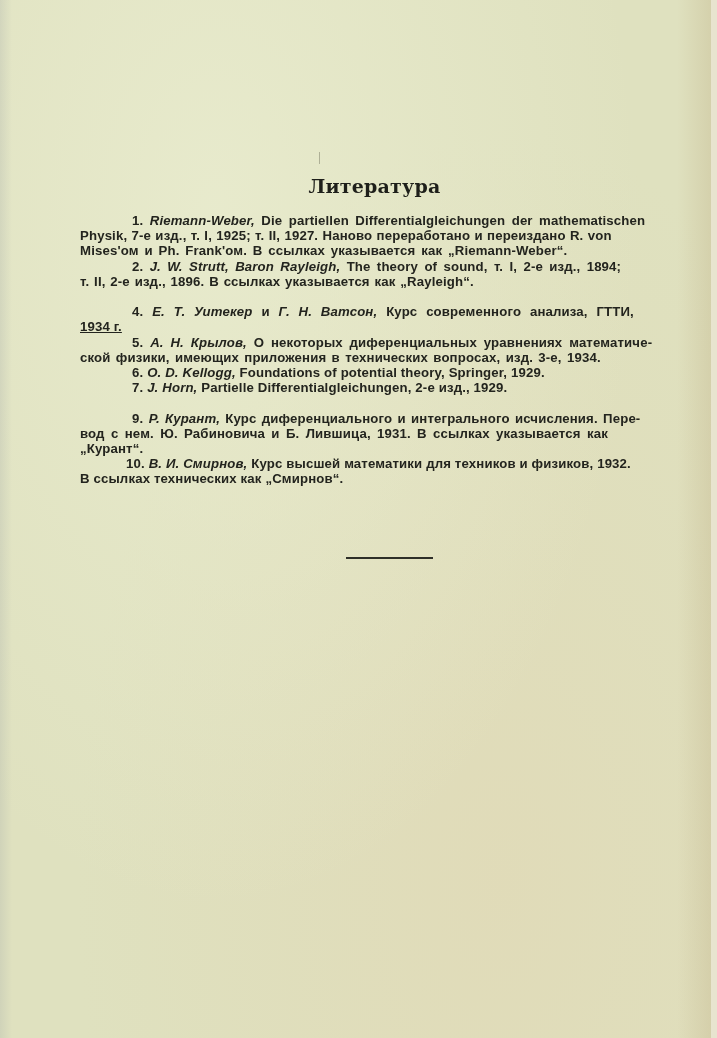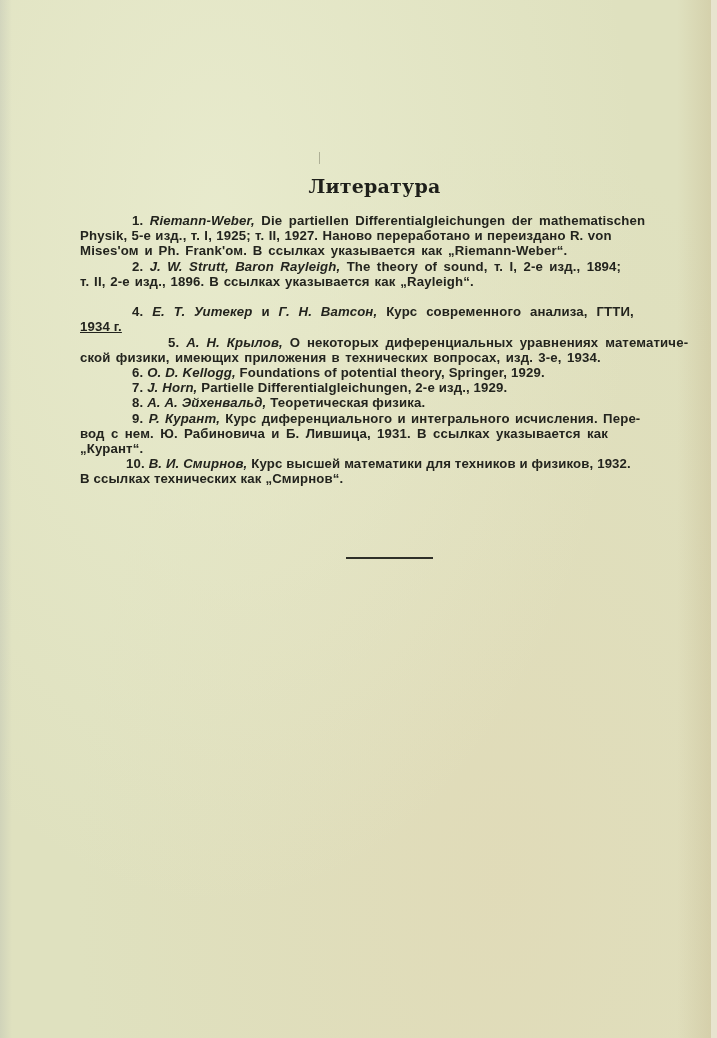--- a/index.html
+++ b/index.html
@@ -45,38 +45,37 @@
 <body>
 
 <div class="page-edge-right"></div>
 <div class="mark"></div>
 
 <div class="title">Литература</div>
 
 <div class="refs">
 
   <div class="ln" style="left:132px; top:213px; width:537px; word-spacing:2.6px;"><span>1.</span> <i>Riemann-Weber,</i> <span>Die partiellen Differentialgleichungen der mathematischen</span></div>
-  <div class="ln" style="left:80px; top:228px; word-spacing:0.5px;">Physik, 5-е изд., т. I, 1925; т. II, 1927. Наново переработано и переиздано R. von</div>
+  <div class="ln" style="left:80px; top:228px; word-spacing:0.5px;">Physik, 7-е изд., т. I, 1925; т. II, 1927. Наново переработано и переиздано R. von</div>
   <div class="ln" style="left:80px; top:243px; word-spacing:2px;">Mises'ом и Ph. Frank'ом. В ссылках указывается как „Riemann-Weber“.</div>
 
   <div class="ln" style="left:132px; top:259px; word-spacing:2.5px;"><span>2.</span> <i>J. W. Strutt, Baron Rayleigh,</i> <span>The theory of sound, т. I, 2-е изд., 1894;</span></div>
   <div class="ln" style="left:80px; top:274px; word-spacing:1px;">т. II, 2-е изд., 1896. В ссылках указывается как „Rayleigh“.</div>
 
 
   <div class="ln" style="left:132px; top:304px; word-spacing:5px;"><span>4.</span> <i>Е. Т. Уитекер</i> <span>и</span> <i>Г. Н. Ватсон,</i> <span>Курс современного анализа, ГТТИ,</span></div>
   <div class="ln" style="left:80px; top:319px;text-decoration:underline;">1934 г.</div>
 
-  <div class="ln" style="left:132px; top:335px; word-spacing:3px;margin-left:36px;"><span>5.</span> <i>А. Н. Крылов,</i> <span>О некоторых диференциальных уравнениях математиче-</span></div>
+  <div class="ln" style="left:132px; top:335px; word-spacing:3px;"><span>5.</span> <i>А. Н. Крылов,</i> <span>О некоторых диференциальных уравнениях математиче-</span></div>
   <div class="ln" style="left:80px; top:350px; word-spacing:1.5px;">ской физики, имеющих приложения в технических вопросах, изд. 3-е, 1934.</div>
 
   <div class="ln" style="left:132px; top:365px;"><span>6.</span> <i>O. D. Kellogg,</i> <span>Foundations of potential theory, Springer, 1929.</span></div>
 
   <div class="ln" style="left:132px; top:380px;"><span>7.</span> <i>J. Horn,</i> <span>Partielle Differentialgleichungen, 2-е изд., 1929.</span></div>
 
-  <div class="ln" style="left:132px; top:395px;"><span>8.</span> <i>А. А. Эйхенвальд,</i> <span>Теоретическая физика.</span></div>
 
   <div class="ln" style="left:132px; top:411px; word-spacing:1.5px;"><span>9.</span> <i>Р. Курант,</i> <span>Курс диференциального и интегрального исчисления. Пере-</span></div>
   <div class="ln" style="left:80px; top:426px; word-spacing:2.5px;">вод с нем. Ю. Рабиновича и Б. Лившица, 1931. В ссылках указывается как</div>
   <div class="ln" style="left:80px; top:441px;">„Курант“.</div>
 
   <div class="ln" style="left:126px; top:456px;"><span>10.</span> <i>В. И. Смирнов,</i> <span>Курс высшей математики для техников и физиков, 1932.</span></div>
   <div class="ln" style="left:80px; top:471px;">В ссылках технических как „Смирнов“.</div>
 </div>
 
 <div class="rule"></div>

